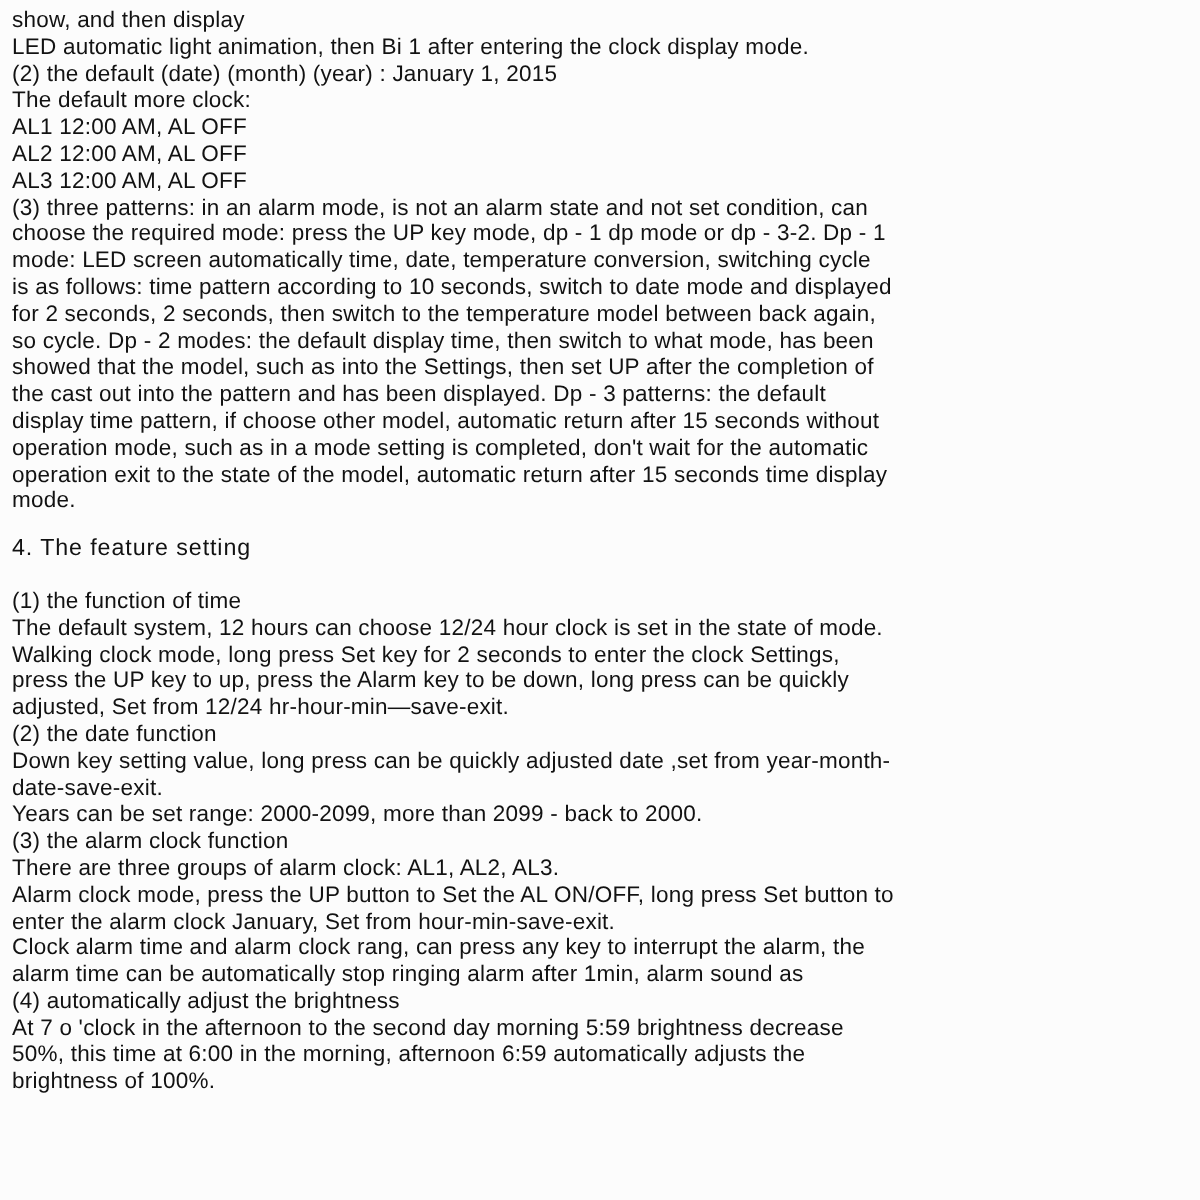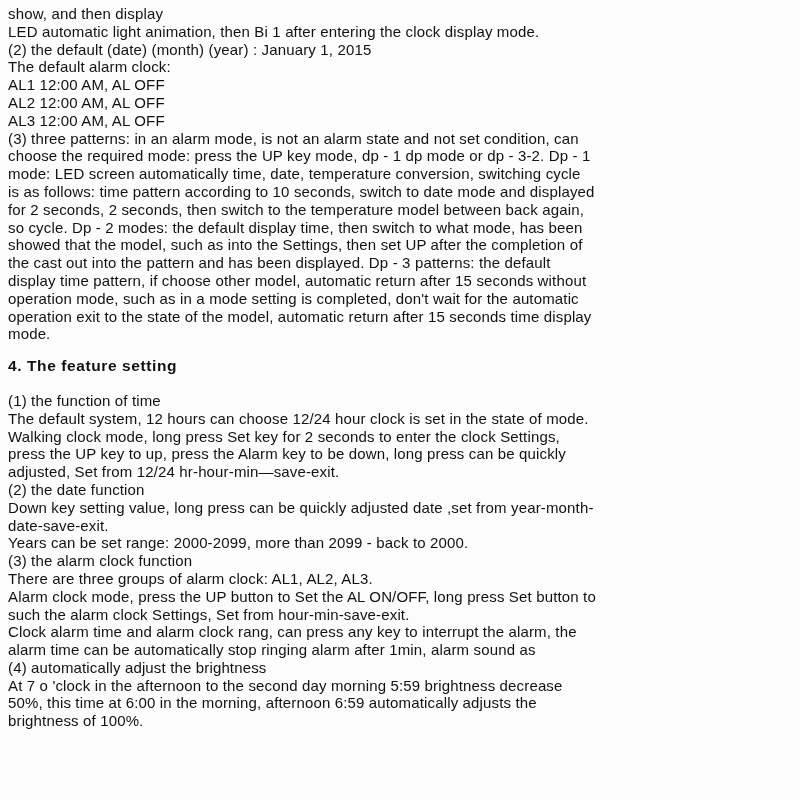--- a/index.html
+++ b/index.html
@@ -21,39 +21,39 @@
     color: #121212;
     font-size: 15px;
     line-height: 17.8px;
     letter-spacing: 0.15px;
     -webkit-font-smoothing: antialiased;
   }
   .block.paragraph {
     margin: 0;
   }
   .block.heading {
-    font-weight: bold;
+    font-weight: normal;
     font-size: 15.5px;
     letter-spacing: 0.6px;
     margin: 14px 0 17px 0;
   }
   .text-line {
     white-space: pre-wrap;
     min-height: 17.8px;
   }
 </style>
 </head>
 <body>
 
 <div class="page" style="background: rgb(252, 252, 252); color: rgb(18, 18, 18);">
     <div class="block paragraph">
       <div class="text-line">show, and then display</div>
       <div class="text-line">LED automatic light animation, then Bi 1 after entering the clock display mode.</div>
       <div class="text-line">(2) the default (date) (month) (year) : January 1, 2015</div>
-      <div class="text-line">The default alarm clock:</div>
+      <div class="text-line">The default more clock:</div>
       <div class="text-line">AL1 12:00 AM, AL OFF</div>
       <div class="text-line">AL2 12:00 AM, AL OFF</div>
       <div class="text-line">AL3 12:00 AM, AL OFF</div>
       <div class="text-line">(3) three patterns: in an alarm mode, is not an alarm state and not set condition, can</div>
       <div class="text-line">choose the required mode: press the UP key mode, dp - 1 dp mode or dp - 3-2. Dp - 1</div>
       <div class="text-line">mode: LED screen automatically time, date, temperature conversion, switching cycle</div>
       <div class="text-line">is as follows: time pattern according to 10 seconds, switch to date mode and displayed</div>
       <div class="text-line">for 2 seconds, 2 seconds, then switch to the temperature model between back again,</div>
       <div class="text-line">so cycle. Dp - 2 modes: the default display time, then switch to what mode, has been</div>
       <div class="text-line">showed that the model, such as into the Settings, then set UP after the completion of</div>
@@ -72,21 +72,21 @@
       <div class="text-line">Walking clock mode, long press Set key for 2 seconds to enter the clock Settings,</div>
       <div class="text-line">press the UP key to up, press the Alarm key to be down, long press can be quickly</div>
       <div class="text-line">adjusted, Set from 12/24 hr-hour-min—save-exit.</div>
       <div class="text-line">(2) the date function</div>
       <div class="text-line">Down key setting value, long press can be quickly adjusted date ,set from year-month-</div>
       <div class="text-line">date-save-exit.</div>
       <div class="text-line">Years can be set range: 2000-2099, more than 2099 - back to 2000.</div>
       <div class="text-line">(3) the alarm clock function</div>
       <div class="text-line">There are three groups of alarm clock: AL1, AL2, AL3.</div>
       <div class="text-line">Alarm clock mode, press the UP button to Set the AL ON/OFF, long press Set button to</div>
-      <div class="text-line">such the alarm clock Settings, Set from hour-min-save-exit.</div>
+      <div class="text-line">enter the alarm clock January, Set from hour-min-save-exit.</div>
       <div class="text-line">Clock alarm time and alarm clock rang, can press any key to interrupt the alarm, the</div>
       <div class="text-line">alarm time can be automatically stop ringing alarm after 1min, alarm sound as</div>
       <div class="text-line">(4) automatically adjust the brightness</div>
       <div class="text-line">At 7 o 'clock in the afternoon to the second day morning 5:59 brightness decrease</div>
       <div class="text-line">50%, this time at 6:00 in the morning, afternoon 6:59 automatically adjusts the</div>
       <div class="text-line">brightness of 100%.</div>
     </div>
   </div>
 
 </body></html>

